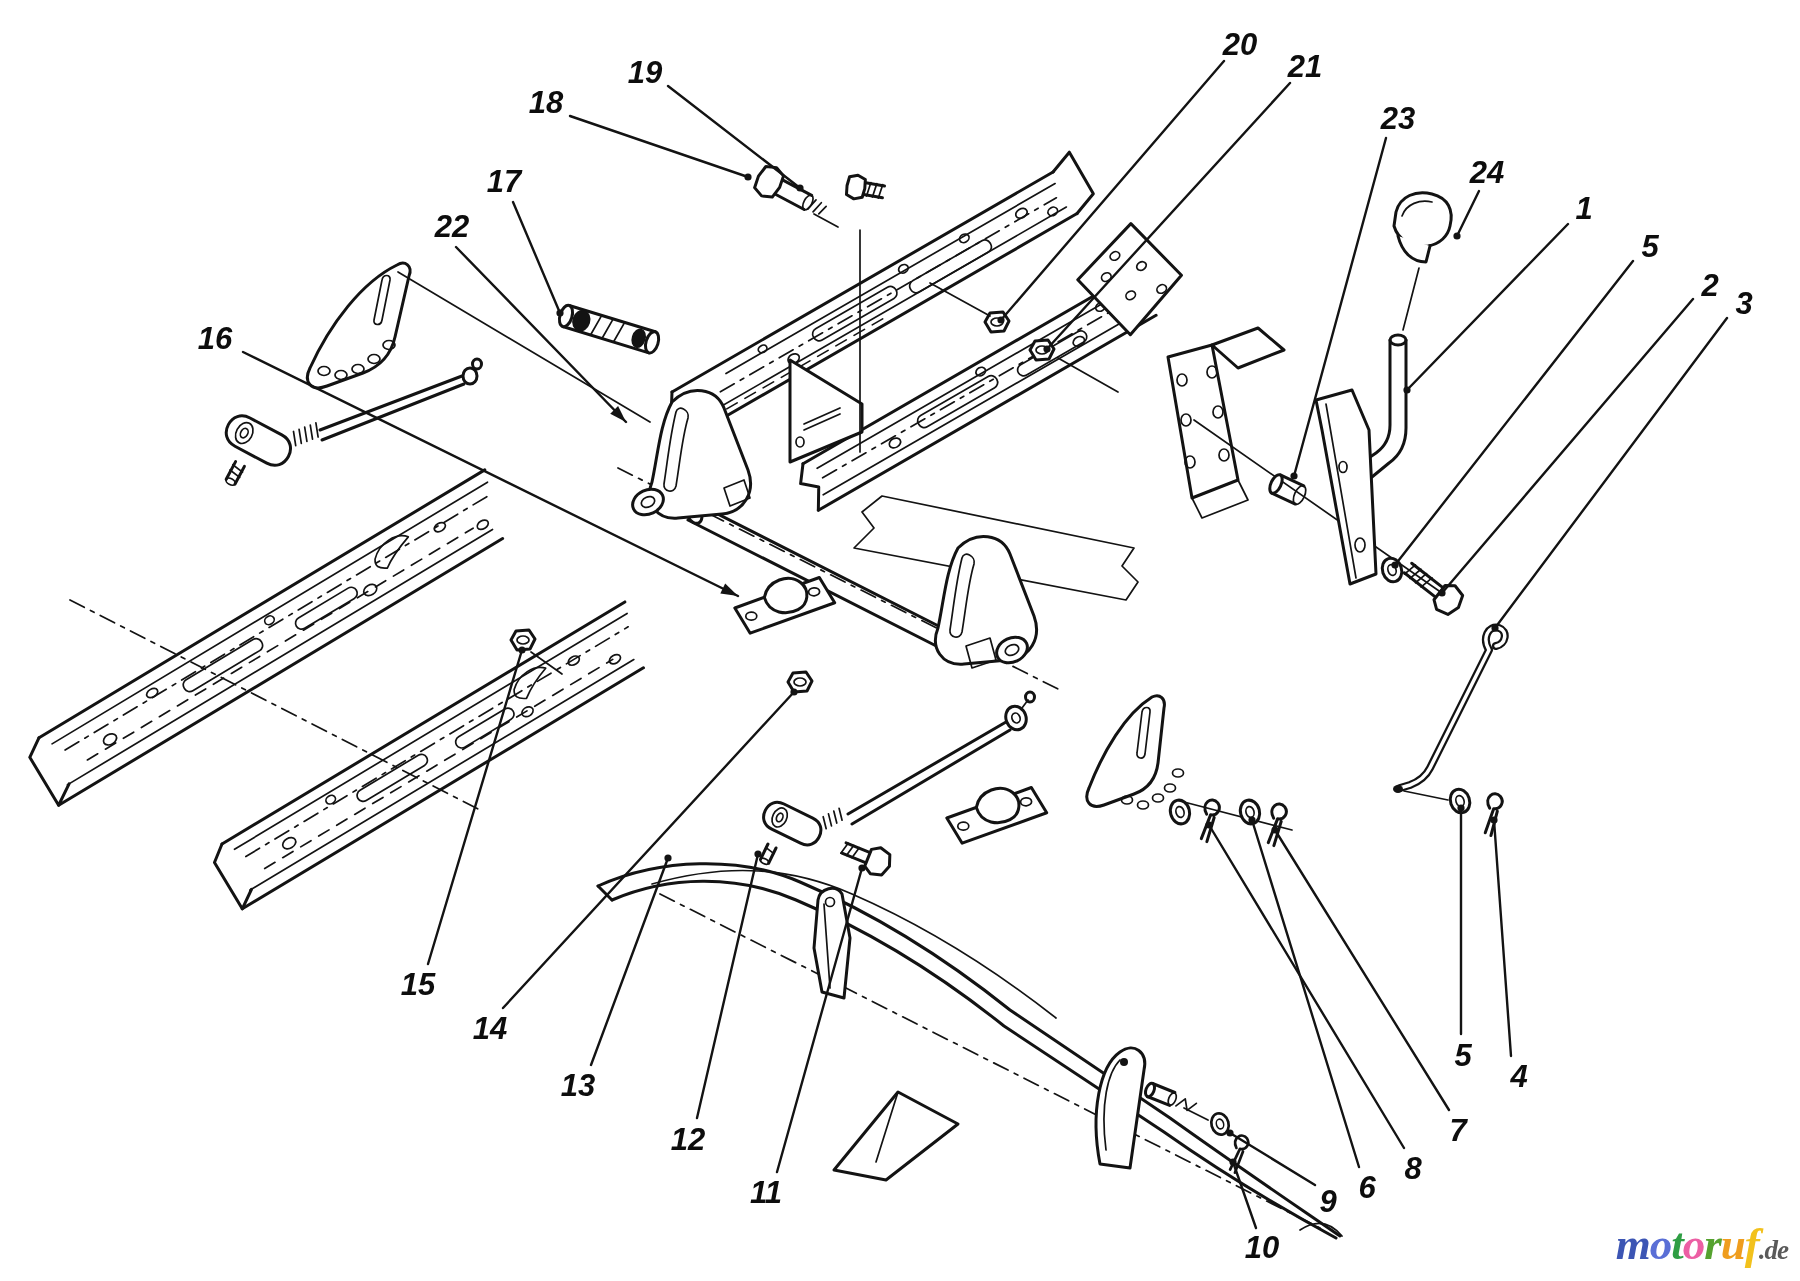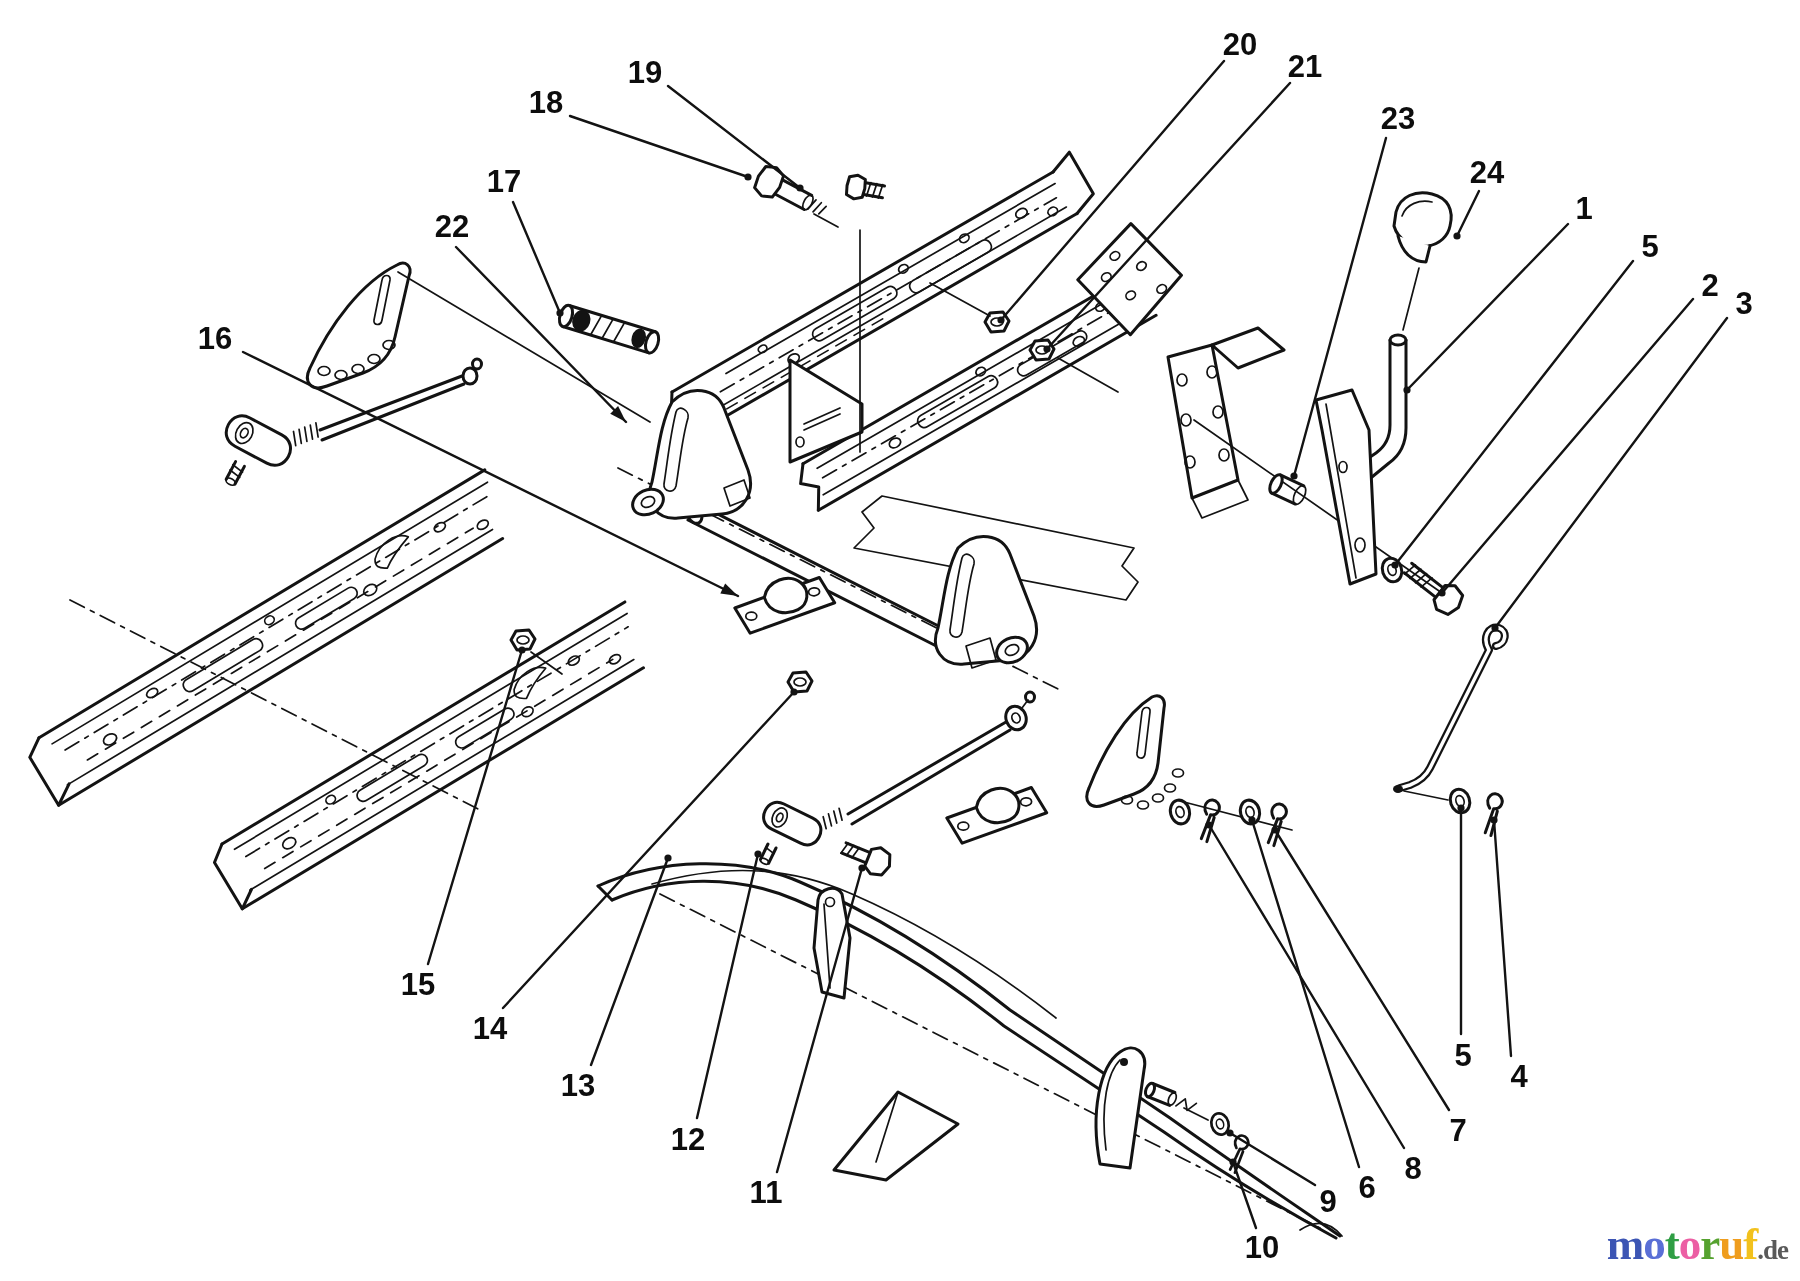--- a/index.html
+++ b/index.html
@@ -1,16 +1,16 @@
 <!DOCTYPE html>
 <html><head>
 <meta charset="utf-8">
 <style>
   html,body{margin:0;padding:0;background:#fff;}
-  .stage{position:relative;width:1800px;height:1269px;background:#ffffff;overflow:hidden;}
+  .stage{position:relative;width:1800px;height:1269px;background:#ffffff;overflow:hidden;font-style:italic;}
   svg{position:absolute;left:0;top:0;}
   .ln{stroke:#131313;stroke-width:3;fill:none;stroke-linecap:round;stroke-linejoin:round;}
   .lnt{stroke:#131313;stroke-width:1.7;fill:none;stroke-linecap:round;stroke-linejoin:round;}
   .fw{fill:#ffffff;}
   .fb{fill:#131313;stroke:none;}
   .dashdot{stroke-dasharray:16 7 4 7;}
   .dash{stroke-dasharray:12 9;}
   .leader{stroke:#131313;stroke-width:2.4;fill:none;stroke-linecap:round;}
   text.callout{font-family:"Liberation Sans",sans-serif;font-weight:700;font-size:31px;fill:#0d0d0d;}
   .watermark{position:absolute;right:12px;bottom:2px;font-family:"Liberation Serif",serif;

